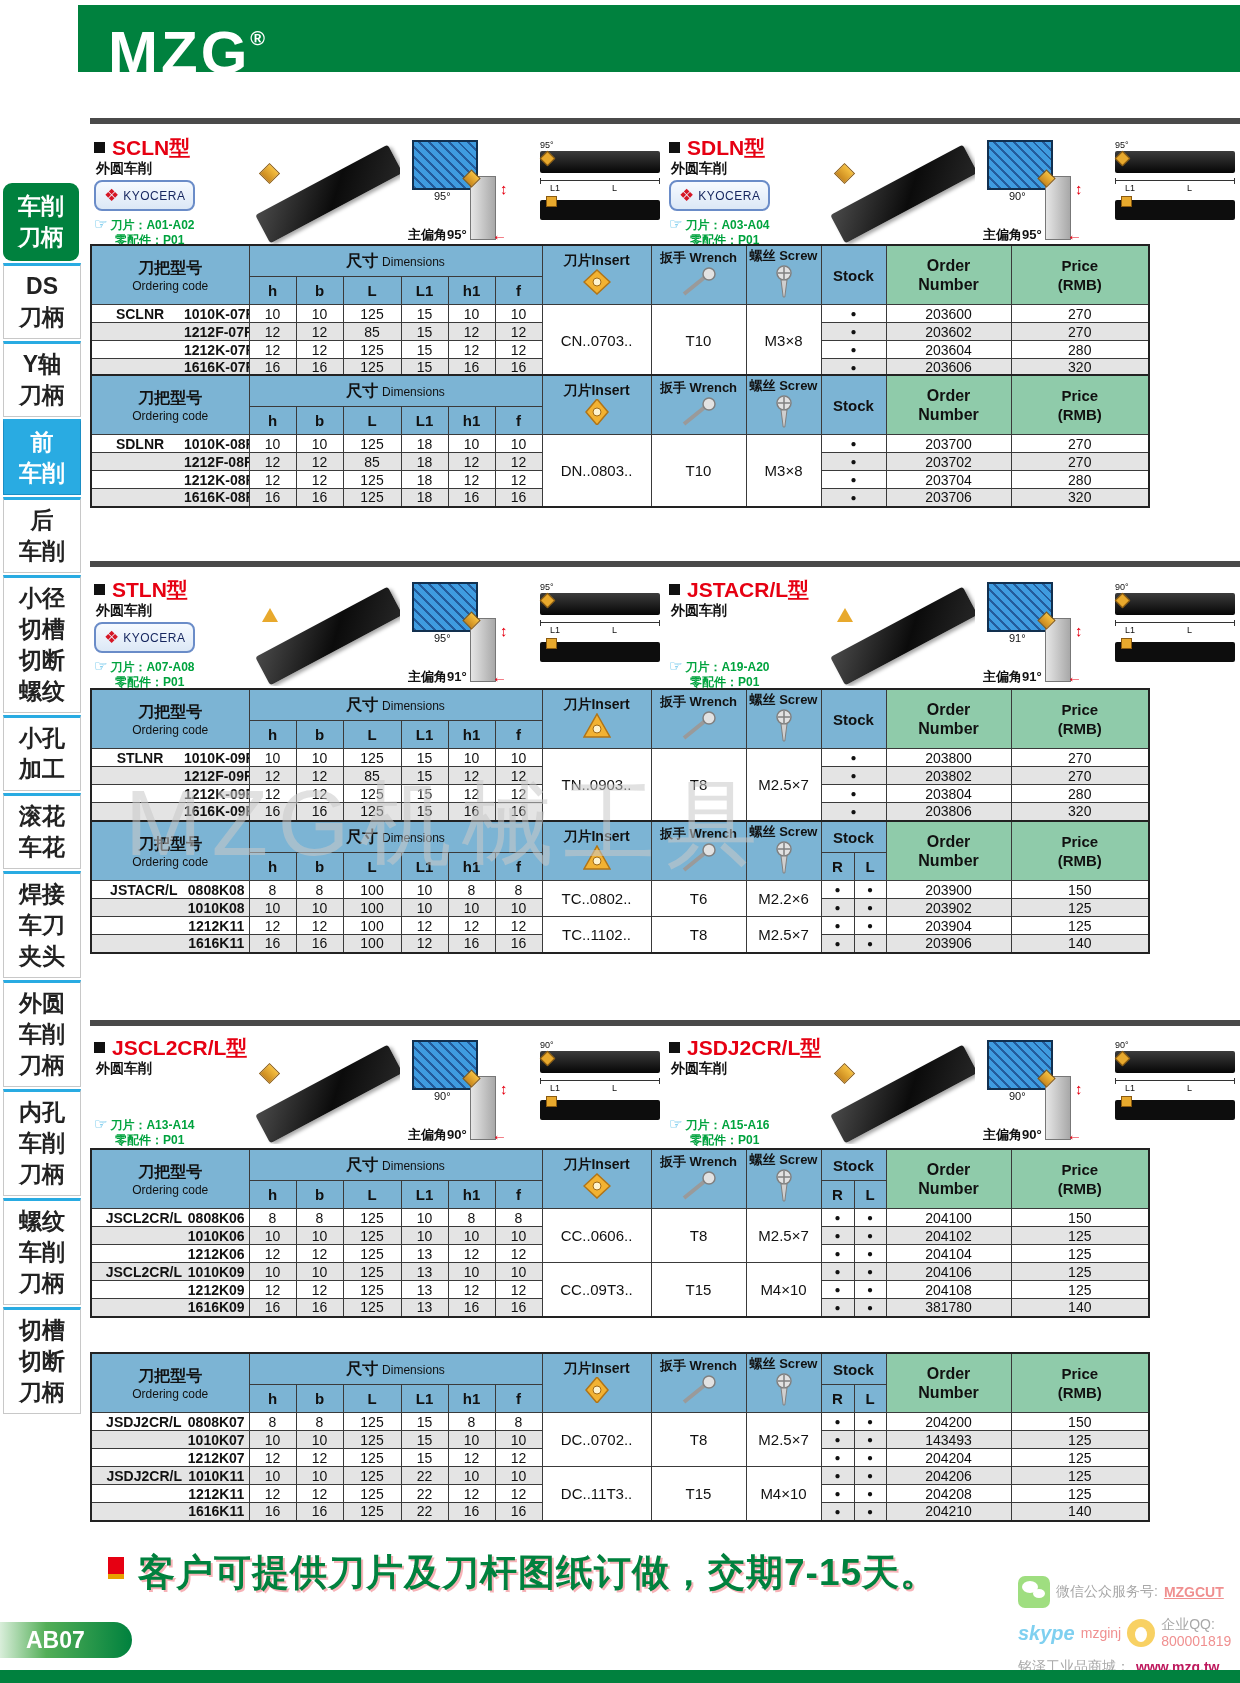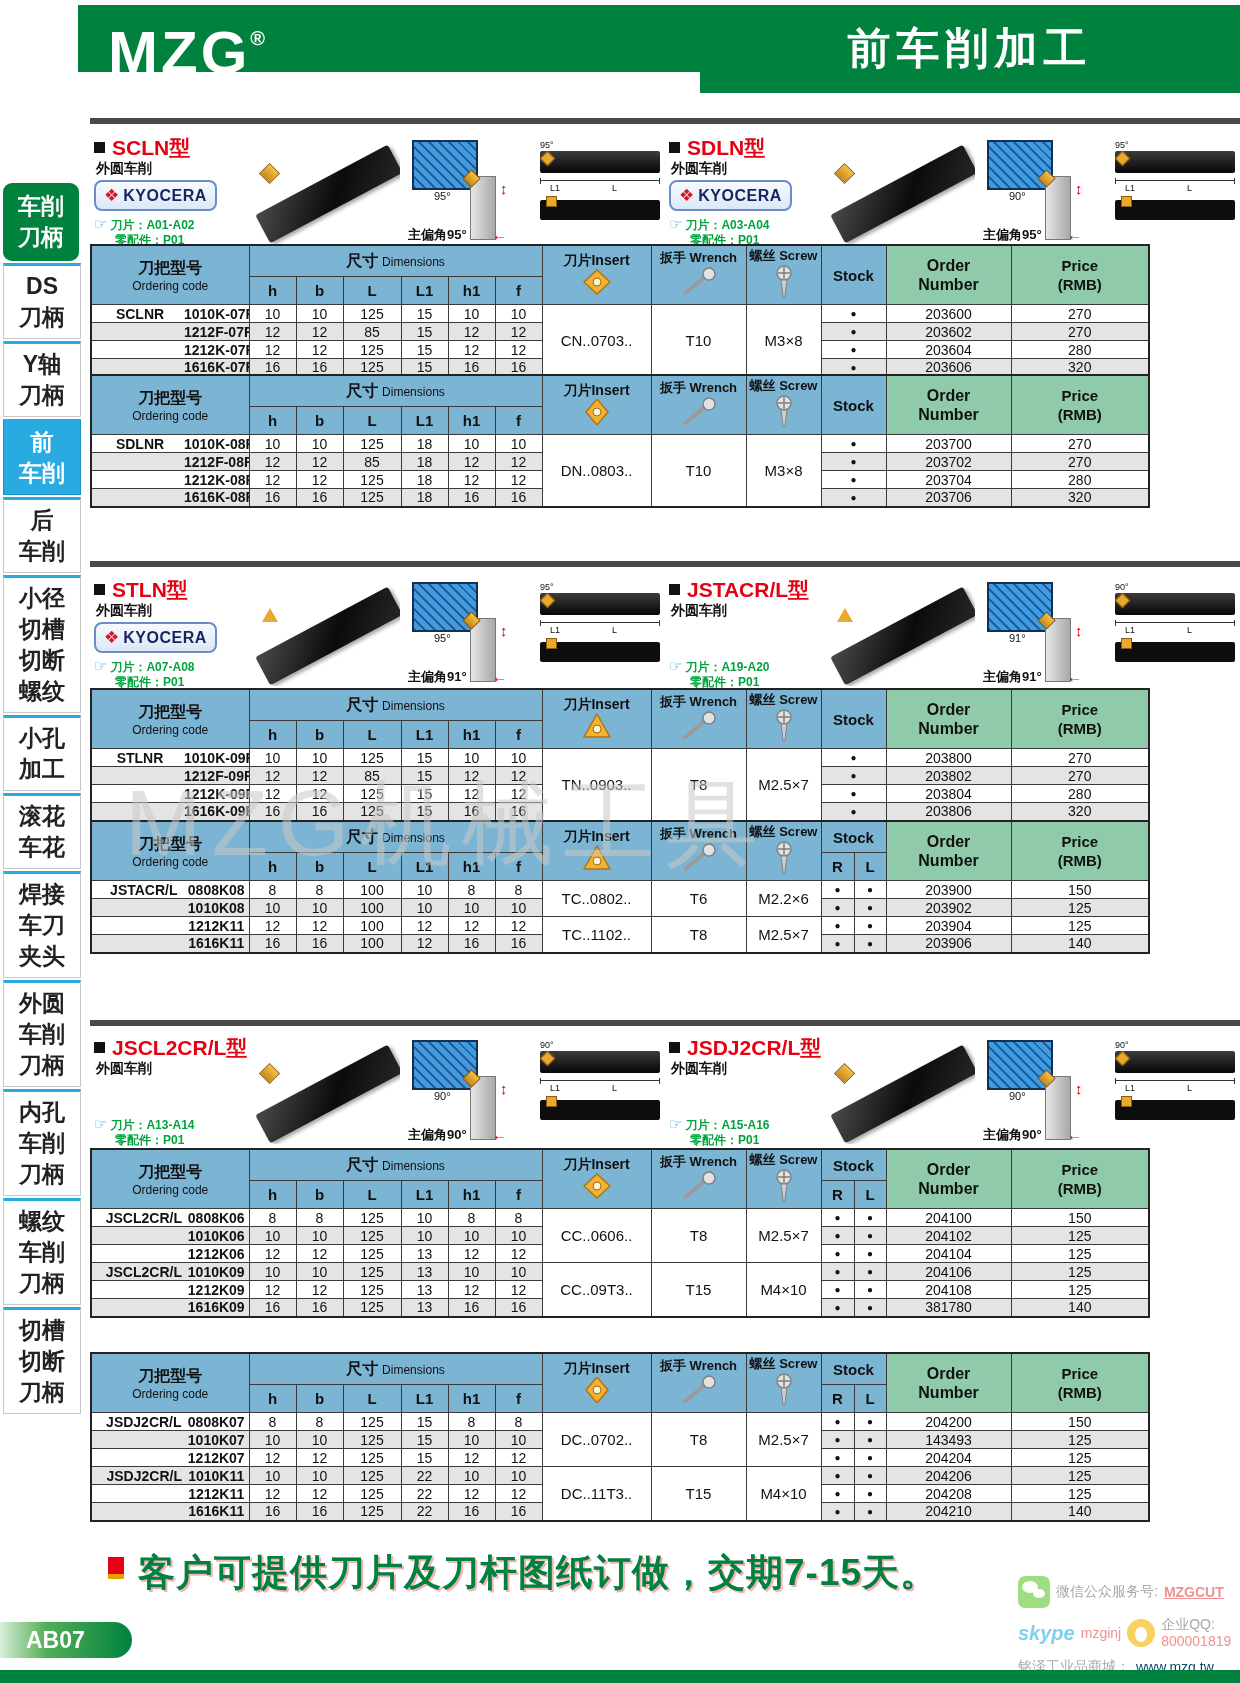--- a/index.html
+++ b/index.html
@@ -27,21 +27,21 @@
   .watermark{position:absolute;left:125px;top:762px;font-size:92px;font-weight:400;letter-spacing:10px;color:#c9c9c9;opacity:.55;z-index:6;pointer-events:none;white-space:nowrap;}
 
   
   .secrow{position:absolute;left:90px;width:1150px;height:114px;display:flex;}
   .section{position:relative;width:575px;height:114px;margin-top:8px;}
   .sec-bullet{position:absolute;left:4px;top:8px;width:11px;height:11px;background:#111;}
   .sec-title{position:absolute;left:22px;top:0px;color:#E60012;font-weight:800;font-size:21px;}
   .sec-sub{position:absolute;left:6px;top:26px;font-weight:700;font-size:14px;color:#111;}
   .kyocera{position:absolute;left:4px;top:46px;display:flex;align-items:center;gap:4px;border:2px solid #6a8cc8;border-radius:8px;background:linear-gradient(#f6faff,#dce8f6);padding:3px 8px;}
   .kyo-mark{color:#D61625;font-size:17px;font-weight:800;}
-  .kyo-text{color:#15255e;font-size:16px;font-weight:700;letter-spacing:.5px;}
+  .kyo-text{color:#15255e;font-size:12px;font-weight:400;letter-spacing:.5px;}
   .sec-refs{position:absolute;left:4px;top:82px;font-size:12px;color:#00A33E;line-height:15px;font-weight:600;}
   .hand{color:#29ABE2;font-size:15px;margin-right:3px;}
   .refs2{padding-left:21px;}
   
   .photo{position:absolute;left:150px;top:4px;width:160px;height:106px;overflow:hidden;}
   .shank{position:absolute;left:14px;top:40px;width:150px;height:32px;background:linear-gradient(135deg,#4a4a4a,#0b0b0b 55%,#262626);transform:rotate(-28deg);border-radius:3px;box-shadow:2px 3px 4px rgba(0,0,0,.35);}
   .tip{position:absolute;left:22px;top:28px;width:13px;height:13px;background:linear-gradient(#f6c040,#c8871e);border:1px solid #8a5a10;}
   .tip.diamond-wide,.tip.diamond-narrow{transform:rotate(45deg);}
   .tip.triangle{background:none;border:none;width:0;height:0;border-left:8px solid transparent;border-right:8px solid transparent;border-bottom:14px solid #e8a92d;}
   
@@ -98,32 +98,29 @@
   .glabel{color:#a8a8a8;}
   .pval{color:#f09090;}
   .wechat-ic{width:32px;height:32px;border-radius:7px;background:#8fd96a;position:relative;flex:none;opacity:.85;}
   .wechat-ic::before{content:"";position:absolute;left:4px;top:5px;width:16px;height:12px;border-radius:50%;background:#fff;}
   .wechat-ic::after{content:"";position:absolute;left:15px;top:13px;width:12px;height:9px;border-radius:50%;background:#fff;}
   .mzgcut{color:#f08f8f;text-decoration:underline;font-weight:600;}
   .skype-ic{color:#7fd0f0;font-weight:800;font-size:20px;font-style:italic;flex:none;}
   .qq-ic{width:28px;height:28px;border-radius:50%;background:#f7c948;position:relative;flex:none;opacity:.85;}
   .qq-ic::before{content:"";position:absolute;left:8px;top:8px;width:12px;height:15px;border-radius:50%;background:#fff;}
   .qqcol{line-height:17px;text-align:left;}
-  .mallv{color:#0c4a6e;font-weight:400;}
+  .mallv{color:#be185d;font-weight:700;}
   .bottombar{position:absolute;left:0;bottom:0;width:100%;height:13px;background:#00813E;}
 </style>
 </head>
 <body>
 
 <div class="page">
 
   <div class="band"></div>
-  <div class="band-right">
-    <div class="page-title">前车削加工</div>
-  </div>
   <div class="mzg-logo"><span>MZG</span><sup>®</sup></div>
 
   <div class="sidebar">
       <div class="side-item green">
         <div>车削</div>
         <div>刀柄</div>
       </div>
       <div class="side-item ">
         <div>DS</div>
         <div>刀柄</div>

